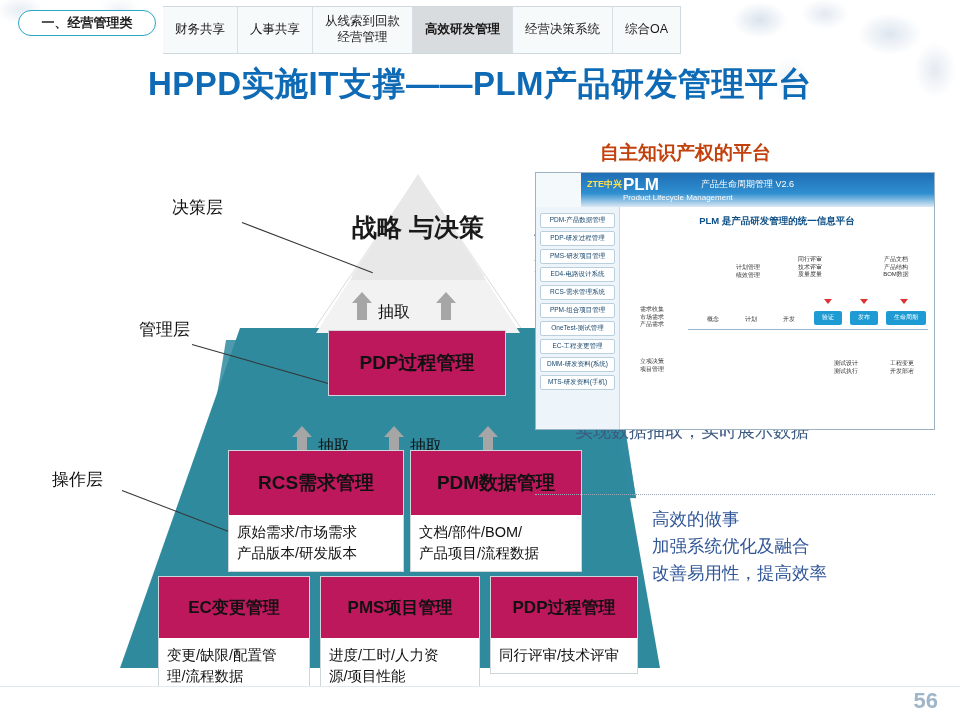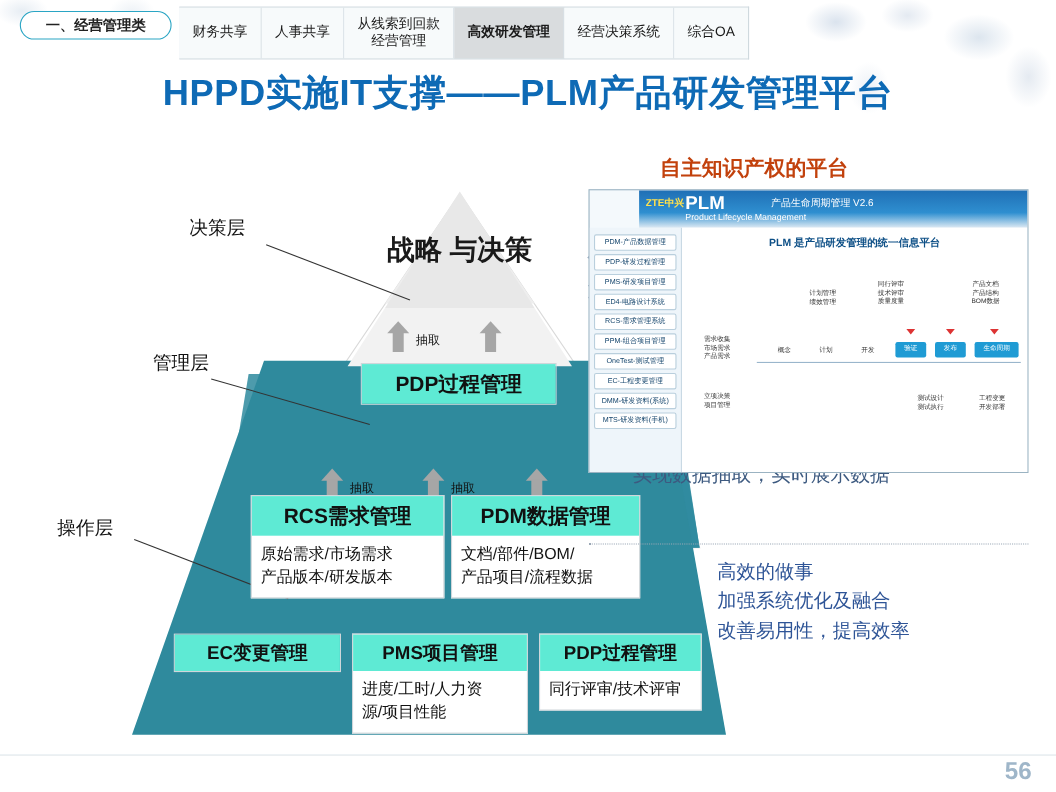--- a/index.html
+++ b/index.html
@@ -123,26 +123,26 @@
     color: #1a1a1a;
     line-height: 1.25;
   }
 
   .box {
     position: absolute;
     background: #ffffff;
     border: 1px solid #cfd6da;
   }
   .box-head {
-    background: #5eead4;
+    background: #be185d;
     color: #111;
     font-size: 19px;
     font-weight: bold;
     text-align: center;
-    padding: 5px 4px;
+    padding: 19px 4px;
     white-space: nowrap;
   }
   .box-body {
     font-size: 14.5px;
     color: #111;
     padding: 7px 8px;
     line-height: 1.45;
     white-space: pre-line;
   }
 
@@ -159,21 +159,21 @@
   .arrow-up .head {
     position: absolute;
     left: 0; top: 0;
     width: 0; height: 0;
     border-left: 10px solid transparent;
     border-right: 10px solid transparent;
     border-bottom: 11px solid #a6a6a6;
   }
   .extract-label {
     position: absolute;
-    font-size: 11px;
+    font-size: 16px;
     color: #111;
   }
 
   
   .plm-shot {
     position: absolute;
     left: 535px; top: 172px;
     width: 400px; height: 258px;
     border: 1px solid #9bb3c2;
     background: #f4f9fc;
@@ -377,20 +377,22 @@
 产品版本/研发版本</div>
   </div>
   <div class="box" style="left:310px; top:282px; width:172px;">
     <div class="box-head">PDM数据管理</div>
     <div class="box-body">文档/部件/BOM/
 产品项目/流程数据</div>
   </div>
 
   <div class="box" style="left:58px; top:408px; width:152px;">
     <div class="box-head" style="font-size:17px;">EC变更管理</div>
+    <div class="box-body">变更/缺限/配置管
+理/流程数据</div>
   </div>
   <div class="box" style="left:220px; top:408px; width:160px;">
     <div class="box-head" style="font-size:17px;">PMS项目管理</div>
     <div class="box-body">进度/工时/人力资
 源/项目性能</div>
   </div>
   <div class="box" style="left:390px; top:408px; width:148px;">
     <div class="box-head" style="font-size:17px;">PDP过程管理</div>
     <div class="box-body">同行评审/技术评审</div>
   </div>

